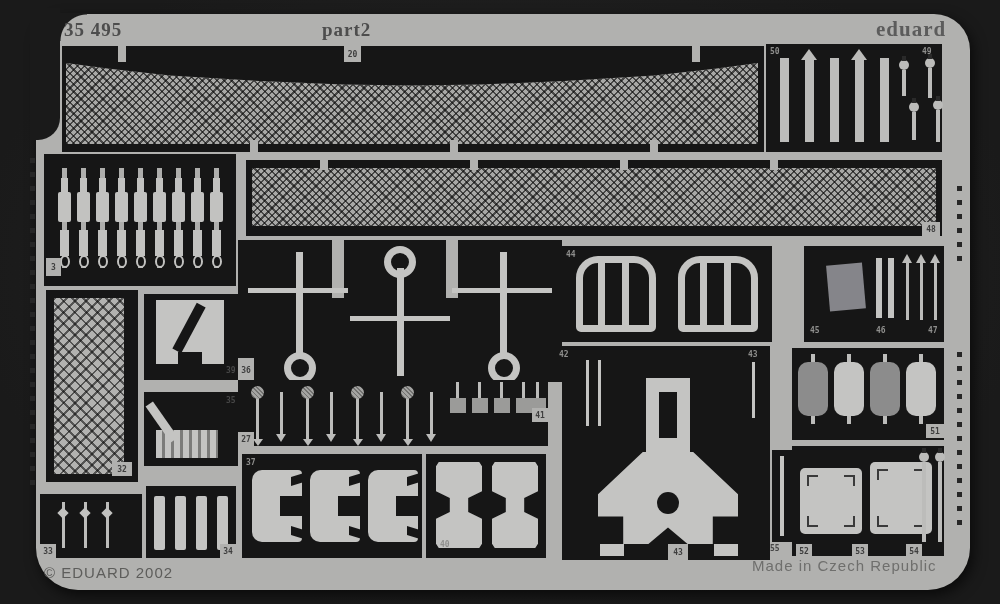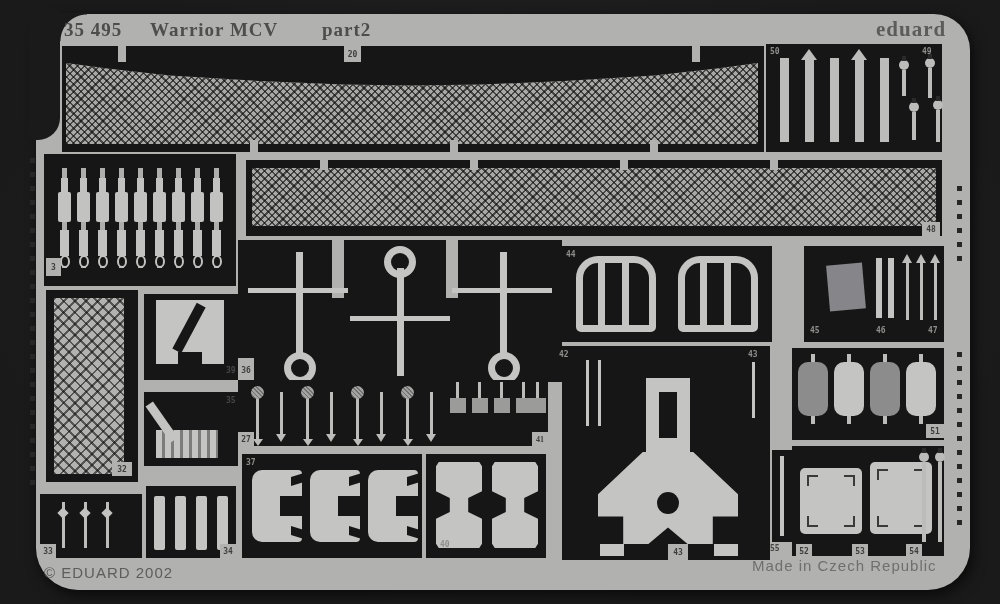--- a/index.html
+++ b/index.html
@@ -103,21 +103,20 @@
 </style>
 </head>
 <body>
 
 <div id="photo">
   <div id="fret"></div>
   <div id="notch"></div>
   <div id="cornerfix"></div>
 
   <div class="title" style="left:64px;">35 495</div>
-  <div class="title" style="left:150px;">Warrior MCV</div>
   <div class="title" style="left:322px;">part2</div>
   <div id="brand">eduard</div>
 
   <div class="vdots" style="left:30px;top:158px;height:336px;"></div>
   <div class="vdots" style="left:957px;top:186px;height:82px;"></div>
   <div class="vdots" style="left:957px;top:352px;height:180px;"></div>
 
   <div class="pnl" style="left:62px;top:46px;width:702px;height:106px;"></div>
   <div class="mesh mesh20"></div>
   <div class="tab" style="left:118px;top:46px;width:8px;height:16px;"></div>
@@ -198,21 +197,21 @@
   <div class="cpin" style="left:356px;top:398px;"></div>
   <div class="apin" style="left:380px;top:392px;"></div>
   <div class="cpin" style="left:406px;top:398px;"></div>
   <div class="apin" style="left:430px;top:392px;"></div>
   <div class="sq41 tex" style="left:450px;top:398px;"></div>
   <div class="sq41 tex" style="left:472px;top:398px;"></div>
   <div class="sq41 tex" style="left:494px;top:398px;"></div>
   <div class="sq41 tex" style="left:516px;top:398px;"></div>
   <div class="sq41 tex" style="left:530px;top:398px;"></div>
   <div class="ltab" style="left:238px;top:432px;width:16px;height:14px;">27</div>
-  <div class="ltab" style="left:532px;top:432px;width:16px;height:14px;font-family:Liberation Serif, serif;">41</div>
+  <div class="ltab" style="left:532px;top:408px;width:16px;height:14px;">41</div>
 
   <div class="pnl" style="left:40px;top:494px;width:102px;height:64px;"></div>
   <div class="dpin" style="left:62px;top:502px;"></div>
   <div class="dpin" style="left:84px;top:502px;"></div>
   <div class="dpin" style="left:106px;top:502px;"></div>
   <div class="ltab" style="left:40px;top:544px;width:16px;height:14px;">33</div>
 
   <div class="pnl" style="left:146px;top:486px;width:90px;height:72px;"></div>
   <div class="bar34" style="left:154px;top:496px;"></div>
   <div class="bar34" style="left:175px;top:496px;"></div>

